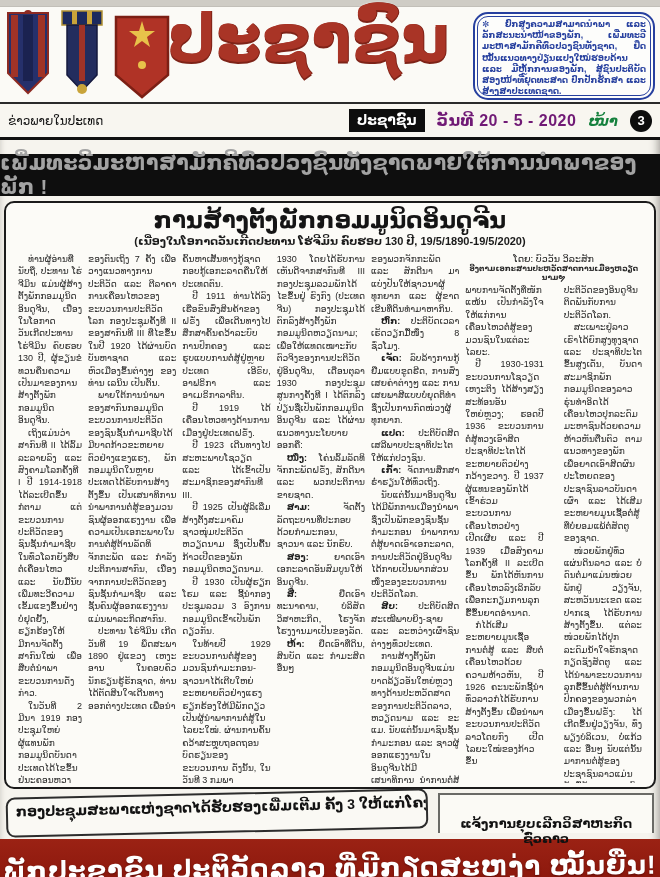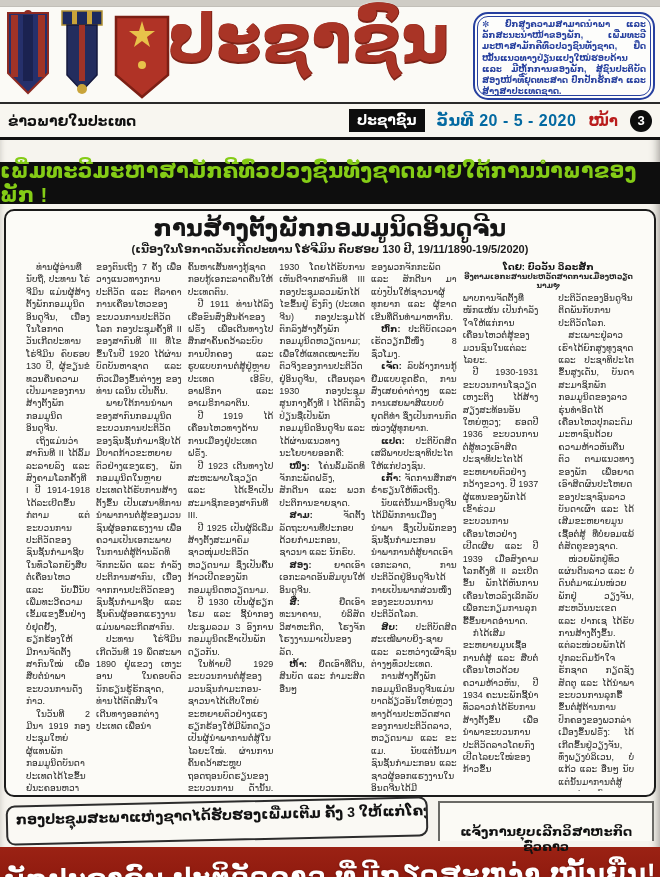--- a/index.html
+++ b/index.html
@@ -14,46 +14,46 @@
   .masthead-title { position:absolute; left:168px; top:-6px; font-size:65px; font-weight:800; color:#a93426;
       letter-spacing:1px; text-shadow: 0 2px 0 #7e2318, 1px 0 0 #7e2318, 0 0 2px rgba(255,255,255,.9); }
   .slogan-box { position:absolute; right:5px; top:5px; width:182px; height:88px; border:2px solid #27409f;
       border-radius:15px; background:#fdfdfb; padding:5px 7px; overflow:hidden;
       outline:1px solid #27409f; outline-offset:-5px; }
   .slogan-box p { color:#27409f; font-size:8.6px; line-height:11.2px; font-weight:bold; text-align:justify; }
 
   
   .dateline { display:flex; align-items:center; height:38px; border-top:2px solid #2a2a2a; border-bottom:3px solid #111;
       padding:0 8px; background:#f8f6f0; }
-  .section-label { font-size:14px; font-weight:bold; color:#111; }
+  .section-label { font-size:12px; font-weight:normal; color:#111; }
   .dateline-right { margin-left:auto; display:flex; align-items:center; gap:12px; }
   .paper-name-box { background:#0d0d0d; color:#fff; font-weight:bold; font-size:14px; padding:3px 8px 4px; }
-  .date-text { font-size:16px; font-weight:bold; color:#0369a1; letter-spacing:.5px; }
-  .page-label { font-size:15px; font-weight:bold; color:#b91c1c; }
+  .date-text { font-size:16px; font-weight:bold; color:#701a75; letter-spacing:.5px; }
+  .page-label { font-size:15px; font-weight:bold; color:#15803d;font-style:italic; }
   .page-circle { width:22px; height:22px; border-radius:50%; background:#0d0d0d; color:#fff; font-size:13px;
       font-weight:bold; display:flex; align-items:center; justify-content:center; }
 
   
-  .banner { margin-top:22px; height:42px; background:#0e0e0e; color:#84cc16; display:flex; align-items:center;
+  .banner { margin-top:14px; height:42px; background:#0e0e0e; color:#a3a3a3; display:flex; align-items:center;
       justify-content:center; font-size:20.5px; font-weight:bold; letter-spacing:.3px; }
 
   
   .article-frame { margin:5px 4px 0; height:588px; border:2px solid #1b1b1b; border-radius:10px;
-      background:#fcfbf7; padding:4px 20px 6px; overflow:hidden; }
+      background:#fcfbf7; padding:4px 12px 6px; overflow:hidden; }
   .article-title { text-align:center; font-size:23px; font-weight:800; color:#151515; }
   .article-subtitle { text-align:center; font-size:11px; font-weight:bold; color:#1b1b1b; margin-top:1px; }
   .article-body { display:flex; gap:6px; margin-top:5px; height:530px; overflow:hidden; }
   .col { font-size:9px; line-height:12.4px; text-align:justify; color:#1f1f1f; overflow:hidden; }
   .col p { text-indent:10px; }
   .col p.noindent { text-indent:0; }
   .col-1 { flex:0 0 64px; }
   .col-mid { flex:1 1 0; }
   .right-group { flex:2 1 0; display:flex; flex-direction:column; }
   .byline-block { text-align:center; margin-bottom:2px; }
-  .byline-name { font-size:9.5px; font-weight:bold; color:#151515;text-align:center; }
+  .byline-name { font-size:9.5px; font-weight:normal; color:#151515;text-align:center; }
   .byline-note { font-size:7.6px; font-weight:bold; color:#2a2a2a; }
   .right-cols { display:flex; gap:20px; flex:1; overflow:hidden; }
   .right-cols .col { flex:1 1 0; }
 
   
   .teasers { display:flex; gap:10px; margin:4px 6px 0; height:40px; }
   .teaser-left { flex:1.9; border:2px solid #2c2c2c; border-radius:9px; background:#faf9f4; overflow:hidden;
       font-weight:bold; font-size:14px; color:#131313; padding:4px 8px; white-space:nowrap;
       transform:rotate(-1.3deg); }
   .teaser-right { flex:1; border:2px solid #6a6a66; border-bottom:none; background:#fbfaf5; text-align:center;
@@ -108,21 +108,21 @@
         <span class="date-text">ວັນທີ 20 - 5 - 2020</span>
         <span class="page-label">ໜ້າ</span>
         <span class="page-circle">3</span>
       </div>
     </div>
 
     <div class="banner">ເພີ່ມທະວີມະຫາສາມັກຄີທົ່ວປວງຊົນທັງຊາດພາຍໃຕ້ການນຳພາຂອງພັກ !</div>
 
     <div class="article-frame">
       <div class="article-title">ການສ້າງຕັ້ງພັກກອມມູນິດອິນດູຈີນ</div>
-      <div class="article-subtitle">(ເນື່ອງໃນໂອກາດວັນເກີດປະທານ ໂຮ່ຈີມິນ ຄົບຮອບ 130 ປີ, 19/11/1890-19/5/2020)</div>
+      <div class="article-subtitle">(ເນື່ອງໃນໂອກາດວັນເກີດປະທານ ໂຮ່ຈີມິນ ຄົບຮອບ 130 ປີ, 19/5/1890-19/5/2020)</div>
       <div class="article-body">
         <div class="col col-1">
             <p>ທ່ານຜູ້ອ່ານທີ່ນັບຖື, ປະທານ ໂຮ່ຈີມິນ ແມ່ນຜູ້ສ້າງຕັ້ງພັກກອມມູນິດອິນດູຈີນ, ເນື່ອງໃນໂອກາດວັນເກີດປະທານ ໂຮ່ຈີມິນ ຄົບຮອບ 130 ປີ, ຜູ້ຂຽນຂໍທວນຄືນຄວາມເປັນມາຂອງການສ້າງຕັ້ງພັກກອມມູນິດອິນດູຈີນ.</p>
             <p>ເຖິງແມ່ນວ່າສາກົນທີ II ໄດ້ລົ້ມລະລາຍລົງ ແລະ ສົງຄາມໂລກຄັ້ງທີ I ປີ 1914-1918 ໄດ້ລະເບີດຂຶ້ນກໍຕາມ ແຕ່ຂະບວນການປະຕິວັດຂອງຊົນຊັ້ນກຳມາຊີບໃນທົ່ວໂລກຍັງສືບຕໍ່ເຄື່ອນໄຫວ ແລະ ນັບມື້ນັບເພີ່ມທະວີຄວາມເຂັ້ມແຂງຂຶ້ນຢ່າງບໍ່ຢຸດຢັ້ງ, ຮຽກຮ້ອງໃຫ້ມີການຈັດຕັ້ງສາກົນໃໝ່ ເພື່ອສືບຕໍ່ນຳພາຂະບວນການດັ່ງກ່າວ.</p>
             <p>ໃນວັນທີ 2 ມີນາ 1919 ກອງປະຊຸມໃຫຍ່ຜູ້ແທນພັກກອມມູນິດບັນດາປະເທດໄດ້ໄຂຂຶ້ນຢູ່ນະຄອນຫຼວງ ມົດສະກູ ແລະ ໄດ້ຕົກລົງສ້າງຕັ້ງສາກົນກອມມູນິດຂຶ້ນອີກ ເອີ້ນວ່າ ສາກົນທີ III ເພື່ອນຳພາຂະບວນການປະຕິວັດຂອງຊົນຊັ້ນກຳມາຊີບ ແລະ ປວງຊົນຜູ້ອອກແຮງງານໃນທົ່ວໂລກ.</p>
           </div>
         <div class="col col-mid">
             <p class="noindent">ຂອງຕົນເຖິງ 7 ຄັ້ງ ເພື່ອວາງແນວທາງການປະຕິວັດ ແລະ ຕີລາຄາການເຄື່ອນໄຫວຂອງຂະບວນການປະຕິວັດໂລກ ກອງປະຊຸມຄັ້ງທີ II ຂອງສາກົນທີ III ທີ່ໄຂຂຶ້ນໃນປີ 1920 ໄດ້ຜ່ານບົດບັນຫາຊາດ ແລະ ຫົວເມືອງຂຶ້ນຕ່າງໆ ຂອງທ່ານ ເລນິນ ເປັນຕົ້ນ.</p>
             <p>ພາຍໃຕ້ການນຳພາຂອງສາກົນກອມມູນິດ ຂະບວນການປະຕິວັດຂອງຊົນຊັ້ນກຳມາຊີບໄດ້ມີບາດກ້າວຂະຫຍາຍຕົວຢ່າງແຂງແຮງ, ພັກກອມມູນິດໃນຫຼາຍປະເທດໄດ້ຮັບການສ້າງຕັ້ງຂຶ້ນ ເປັນເສນາທິການນຳພາການຕໍ່ສູ້ຂອງມວນຊົນຜູ້ອອກແຮງງານ ເພື່ອຄວາມເປັນເອກະພາບໃນການຕໍ່ສູ້ຕ້ານລັດທິຈັກກະພັດ ແລະ ກຳລັງປະຕິການສາກົນ, ເນື່ອງຈາກການປະຕິວັດຂອງຊົນຊັ້ນກຳມາຊີບ ແລະ ຊັ້ນຄົນຜູ້ອອກແຮງງານແມ່ນພາລະກິດສາກົນ.</p>
             <p>ປະທານ ໂຮ່ຈີມິນ ເກີດວັນທີ 19 ພຶດສະພາ 1890 ຢູ່ແຂວງ ເຫງະອານ ໃນຄອບຄົວນັກຮຽນຮູ້ຮັກຊາດ, ທ່ານໄດ້ຕັດສິນໃຈເດີນທາງອອກຕ່າງປະເທດ ເພື່ອນຳ</p>
@@ -156,21 +156,21 @@
           </div>
         <div class="right-group">
           <div class="byline-block">
             <div class="byline-name">ໂດຍ: ບົວວັນ ວິລະສັກ</div>
             <div class="byline-note">ອີງຕາມເອກະສານປະຫວັດສາດການເມືອງຫວຽດນາມຯ</div>
           </div>
           <div class="right-cols">
             <div class="col">
                 <p class="noindent">ພາບການຈັດຕັ້ງທີ່ໜັກແໜ້ນ ເປັນກຳລັງໃຈໃຫ້ແກ່ການເຄື່ອນໄຫວຕໍ່ສູ້ຂອງມວນຊົນໃນແຕ່ລະໄລຍະ.</p>
                 <p>ປີ 1930-1931 ຂະບວນການໂຊວຽດ ເຫງະຕິງ ໄດ້ສ້າງສຽງສະທ້ອນອັນໃຫຍ່ຫຼວງ; ຮອດປີ 1936 ຂະບວນການຕໍ່ສູ້ທວງເອົາສິດປະຊາທິປະໄຕໄດ້ຂະຫຍາຍຕົວຢ່າງກວ້າງຂວາງ. ປີ 1937 ຜູ້ແທນຂອງພັກໄດ້ເຂົ້າຮ່ວມຂະບວນການເຄື່ອນໄຫວຢ່າງເປີດເຜີຍ ແລະ ປີ 1939 ເມື່ອສົງຄາມໂລກຄັ້ງທີ II ລະເບີດຂຶ້ນ ພັກໄດ້ຫັນການເຄື່ອນໄຫວລົງເລິກລັບ ເພື່ອກະກຽມການລຸກຮື້ຂຶ້ນຍາດອຳນາດ.</p>
-                <p>ກໍໄດ້ເສີມຂະຫຍາຍມູນເຊື້ອການຕໍ່ສູ້ ແລະ ສືບຕໍ່ເຄື່ອນໄຫວດ້ວຍຄວາມຫ້າວຫັນ, ປີ 1934 ຄະນະພັກຊີ້ນຳທົ່ວລາວກໍໄດ້ຮັບການສ້າງຕັ້ງຂຶ້ນ ເພື່ອນຳພາຂະບວນການປະຕິວັດລາວໂດຍກົງ ເປີດໄລຍະໃໝ່ຂອງກ້າວຂຶ້ນ</p>
+                <p>ກໍໄດ້ເສີມຂະຫຍາຍມູນເຊື້ອການຕໍ່ສູ້ ແລະ ສືບຕໍ່ເຄື່ອນໄຫວດ້ວຍຄວາມຫ້າວຫັນ, ປີ 1926 ຄະນະພັກຊີ້ນຳທົ່ວລາວກໍໄດ້ຮັບການສ້າງຕັ້ງຂຶ້ນ ເພື່ອນຳພາຂະບວນການປະຕິວັດລາວໂດຍກົງ ເປີດໄລຍະໃໝ່ຂອງກ້າວຂຶ້ນ</p>
               </div>
             <div class="col">
                 <p class="noindent">ປະຕິວັດຂອງອິນດູຈີນຕິດພັນກັບການປະຕິວັດໂລກ.</p>
                 <p>ສະເພາະຢູ່ລາວເຮົາໄດ້ຍົກສູງທຸງຊາດ ແລະ ປະຊາທິປະໄຕຂຶ້ນສູງເດັ່ນ, ບັນດາສະມາຊິກພັກກອມມູນິດຂອງລາວຮຸ່ນທຳອິດໄດ້ເຄື່ອນໄຫວປຸກລະດົມມະຫາຊົນດ້ວຍຄວາມຫ້າວຫັນຕື່ນຕົວ ຕາມແນວທາງຂອງພັກ ເພື່ອຍາດເອົາສິດຜົນປະໂຫຍດຂອງປະຊາຊົນລາວບັນດາເຜົ່າ ແລະ ໄດ້ເສີມຂະຫຍາຍມູນເຊື້ອຕໍ່ສູ້ ທີ່ບໍ່ຍອມແພ້ຕໍ່ສັດຕູຂອງຊາດ.</p>
                 <p>ໜ່ວຍພັກຢູ່ທົ່ວແຜ່ນດິນລາວ ແລະ ບໍ່ດົນຕໍ່ມາແມ່ນໜ່ວຍພັກຢູ່ ວຽງຈັນ, ສະຫວັນນະເຂດ ແລະ ປາກເຊ ໄດ້ຮັບການສ້າງຕັ້ງຂຶ້ນ. ແຕ່ລະໜ່ວຍພັກໄດ້ປຸກລະດົມນ້ຳໃຈຮັກຊາດ ກຽດຊັງສັດຕູ ແລະ ໄດ້ນຳພາຂະບວນການລຸກຮື້ຂຶ້ນຕໍ່ສູ້ຕ້ານການປົກຄອງຂອງພວກລ່າເມືອງຂຶ້ນຝຣັ່ງ: ໄດ້ເກີດຂຶ້ນຢູ່ວຽງຈັນ, ທົ່ງພຽງບໍລິເວນ, ບໍ່ແກ້ວ ແລະ ອື່ນໆ ນັບແຕ່ນັ້ນມາການຕໍ່ສູ້ຂອງປະຊາຊົນລາວແມ່ນນັບມື້ນັບຂະຫຍາຍຕົວ ພາຍໃຕ້ການນຳພາຂອງພັກແຫ່ງຂະບວນລາວ.</p>
               </div>
           </div>
         </div>
       </div>
     </div>

